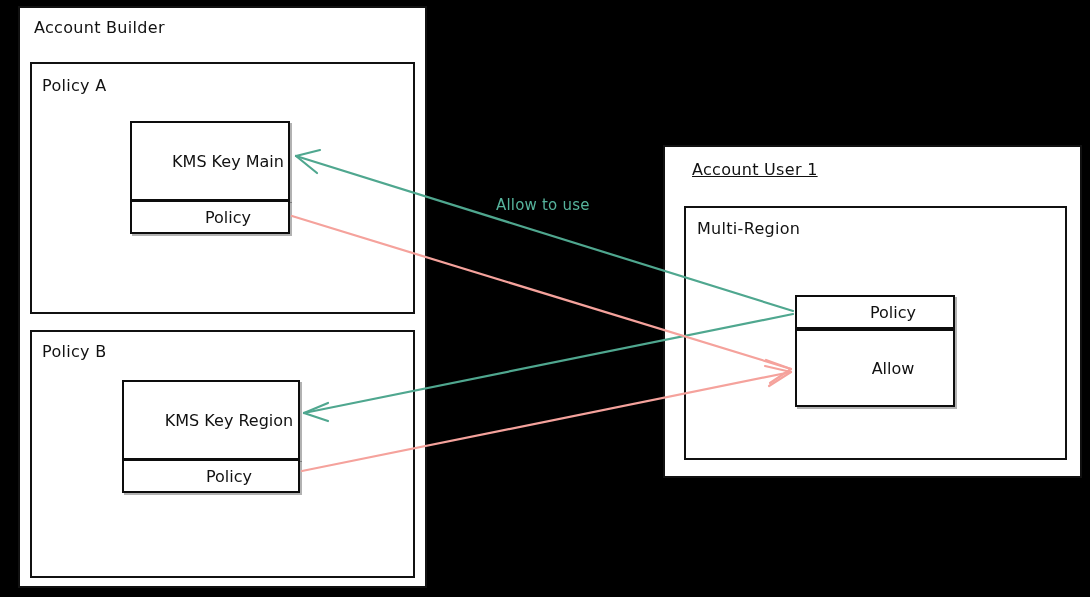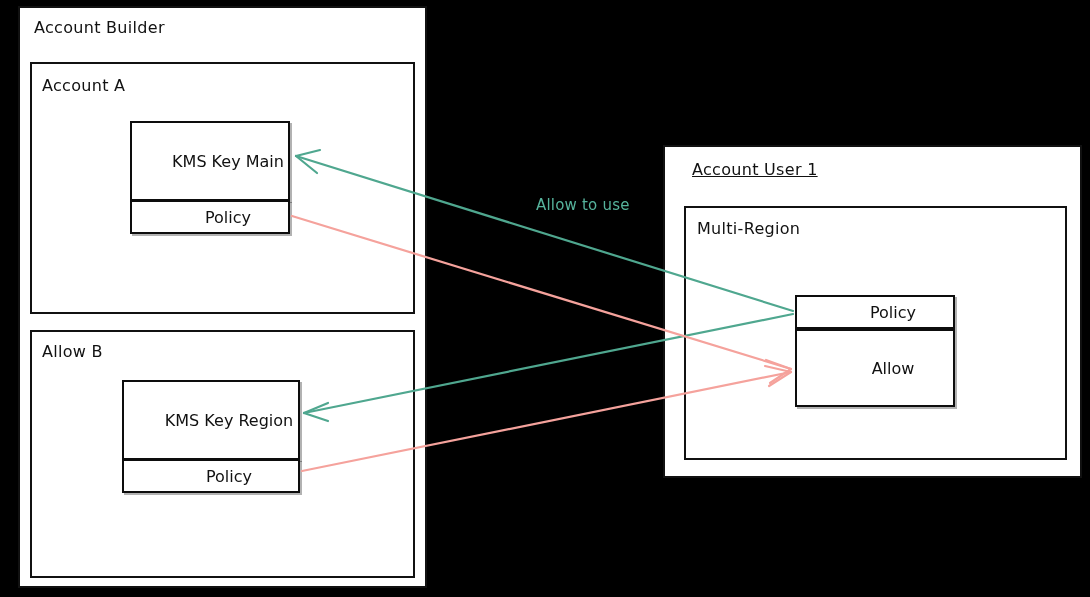--- a/index.html
+++ b/index.html
@@ -15,43 +15,43 @@
 
   
   .entity{position:absolute;background:#fff;border:2px solid #0d0d0d;box-sizing:border-box;
           display:flex;align-items:center;justify-content:center;
           font-size:16px;color:#111;box-shadow:2px 2px 0 rgba(0,0,0,.30);padding-left:36px;}
 
   
   #links{position:absolute;left:0;top:0;width:1090px;height:597px;pointer-events:none;}
 
   .edge-label{position:absolute;font-size:15px;white-space:nowrap;letter-spacing:.2px;}
-  .lbl-use{color:#56b39c;margin-left:40px;}
+  .lbl-use{color:#56b39c;}
   .lbl-usedby{color:#f7a6a0;}
 </style>
 </head>
 <body>
 
 <div id="canvas">
 
   <div class="box shadowed" style="left:18px;top:6px;width:409px;height:582px;"></div>
   <div class="box-title" style="left:34px;top:18px;">Account Builder</div>
 
   <div class="box" style="left:30px;top:62px;width:385px;height:252px;"></div>
-  <div class="box-title" style="left:42px;top:76px;">Account A</div>
+  <div class="box-title" style="left:42px;top:76px;">Policy A</div>
 
   <div class="entity" style="left:130px;top:121px;width:160px;height:80px;">
     <span>KMS Key Main</span>
   </div>
   <div class="entity" style="left:130px;top:200px;width:160px;height:34px;">
     <span>Policy</span>
   </div>
 
   <div class="box" style="left:30px;top:330px;width:385px;height:248px;"></div>
-  <div class="box-title" style="left:42px;top:342px;">Allow B</div>
+  <div class="box-title" style="left:42px;top:342px;">Policy B</div>
 
   <div class="entity" style="left:122px;top:380px;width:178px;height:80px;">
     <span>KMS Key Region</span>
   </div>
   <div class="entity" style="left:122px;top:459px;width:178px;height:34px;">
     <span>Policy</span>
   </div>
 
   <div class="box shadowed" style="left:663px;top:145px;width:419px;height:333px;"></div>
   <div class="box-title" style="left:692px;top:160px;text-decoration:underline;">Account User 1</div>

